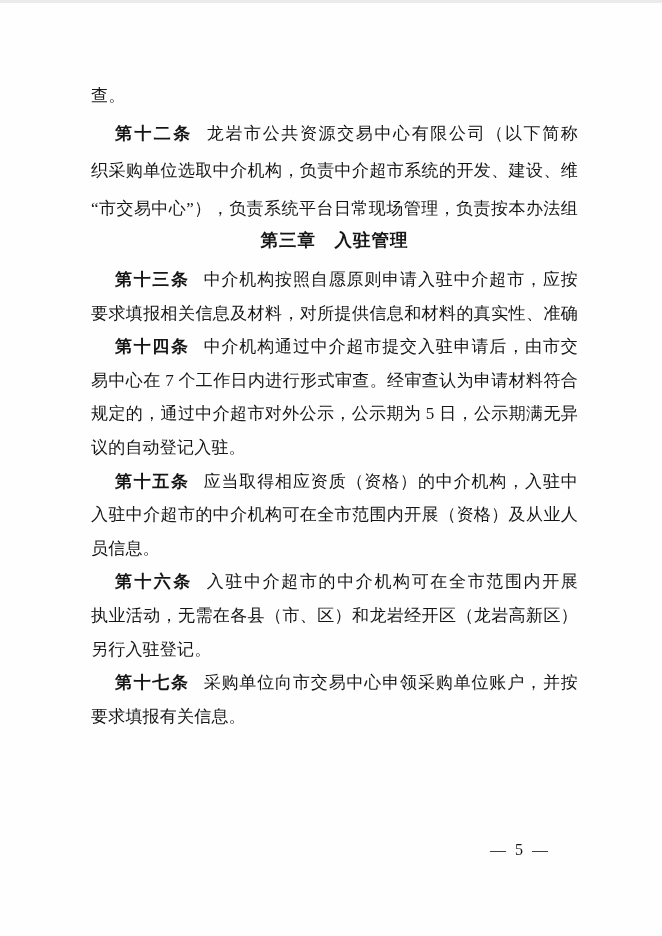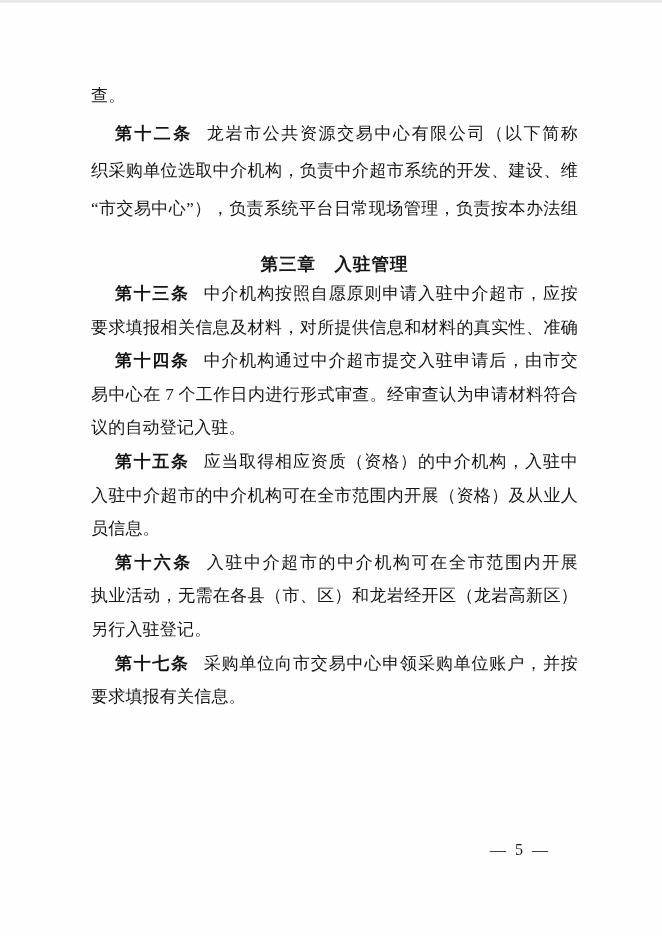--- a/index.html
+++ b/index.html
@@ -46,31 +46,30 @@
   .line.indent { padding-left: 24px; }
 
   .art-no {
     font-family: "Liberation Sans", "DejaVu Sans", sans-serif;
     font-weight: 700;
     margin-right: 14px;
     letter-spacing: 1px;
   }
 
   .chapter {
-    margin-top: 24px;
     height: 26px;
     line-height: 26px;
     font-size: 17.5px;
     font-family: "Liberation Sans", "DejaVu Sans", sans-serif;
     font-weight: 700;
     text-align: center;
     letter-spacing: 1px;
   }
 
-  .block-b { }
+  .block-b { margin-top: 10px; }
 
   .page-number {
     position: absolute;
     left: 490px;
     top: 841px;
     font-size: 16px;
     letter-spacing: 2.5px;
     white-space: nowrap;
   }
 </style>
@@ -88,20 +87,21 @@
         <div class="line"><span>“市交易中心”），负责系统平台日常现场管理，负责按本办法组</span></div>
       </div>
 
     <h2 class="chapter">第三章　入驻管理</h2>
 
     <div class="block-b" id="block-b">
         <div class="line indent"><span class="art-no">第十三条</span><span>中介机构按照自愿原则申请入驻中介超市，应按</span></div>
         <div class="line"><span>要求填报相关信息及材料，对所提供信息和材料的真实性、准确</span></div>
         <div class="line indent"><span class="art-no">第十四条</span><span>中介机构通过中介超市提交入驻申请后，由市交</span></div>
         <div class="line"><span>易中心在 7 个工作日内进行形式审查。经审查认为申请材料符合</span></div>
+        <div class="line"><span>规定的，通过中介超市对外公示，公示期为 5 日，公示期满无异</span></div>
         <div class="line end"><span>议的自动登记入驻。</span></div>
         <div class="line indent"><span class="art-no">第十五条</span><span>应当取得相应资质（资格）的中介机构，入驻中</span></div>
         <div class="line"><span>入驻中介超市的中介机构可在全市范围内开展（资格）及从业人</span></div>
         <div class="line end"><span>员信息。</span></div>
         <div class="line indent"><span class="art-no">第十六条</span><span>入驻中介超市的中介机构可在全市范围内开展</span></div>
         <div class="line"><span>执业活动，无需在各县（市、区）和龙岩经开区（龙岩高新区）</span></div>
         <div class="line end"><span>另行入驻登记。</span></div>
         <div class="line indent"><span class="art-no">第十七条</span><span>采购单位向市交易中心申领采购单位账户，并按</span></div>
         <div class="line end"><span>要求填报有关信息。</span></div>
       </div>

